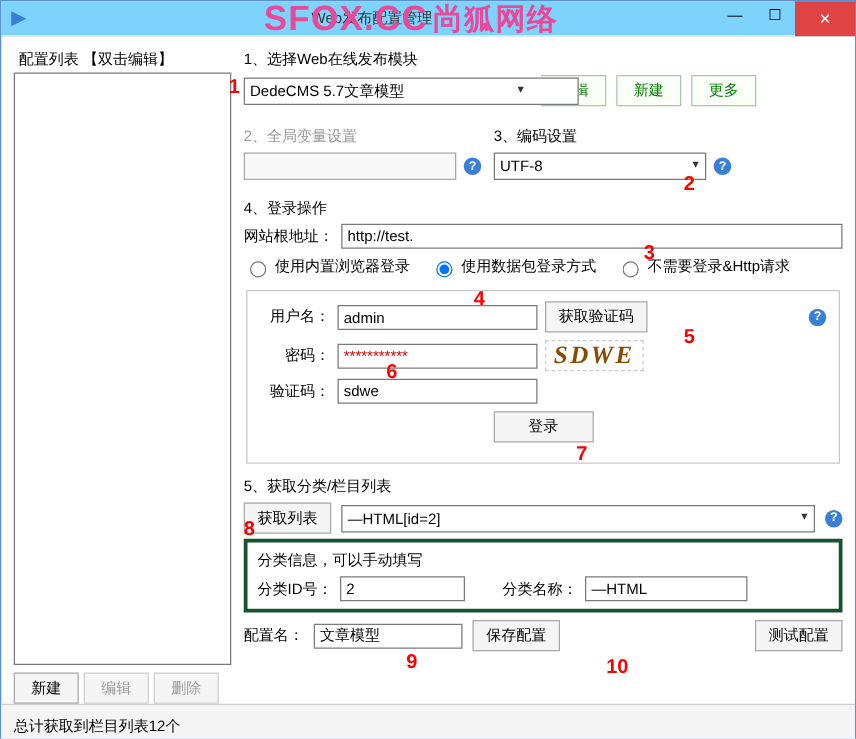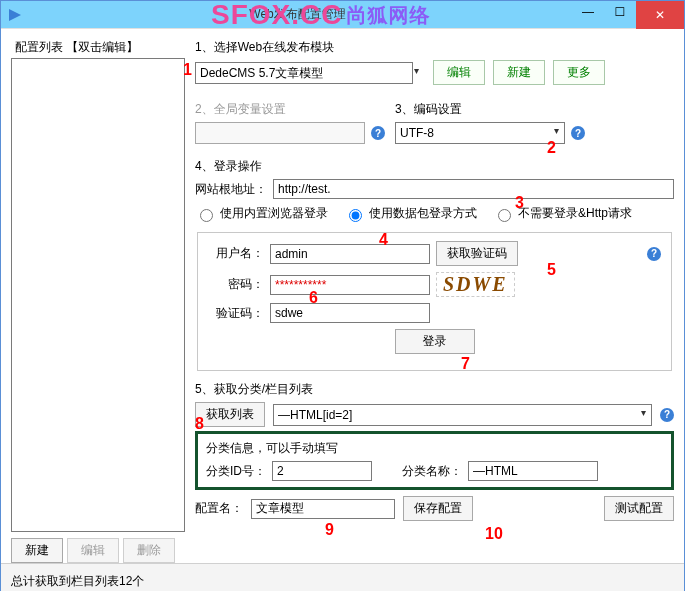--- a/index.html
+++ b/index.html
@@ -46,22 +46,22 @@
     font-size: 28px;
     font-weight: 900;
     letter-spacing: 1px;
     pointer-events: none;
     z-index: 5;
     display:flex;
     align-items:center;
   }
   .watermark .blue { color:#ec4899; }
   .watermark .ornate {
-    color:#8b5cf6;
-    font-size:20px;
+    color:#ec4899;
+    font-size:24px;
     font-weight:700;
     margin-left:4px;
     font-family:"KaiTi","STKaiti",serif;
   }
   .win-controls {
     display: flex;
     height: 100%;
   }
   .win-btn {
     width: 32px; height: 22px;
@@ -259,21 +259,21 @@
       <span class="annot" style="left:114px; top:250px;">6</span>
       <span class="annot" style="left:266px; top:316px;">7</span>
       <span class="annot" style="left:0px;   top:376px;">8</span>
       <span class="annot" style="left:130px; top:482px;">9</span>
       <span class="annot" style="left:290px; top:486px;">10</span>
 
       <div class="section-row">
         <div class="section-title">1、选择Web在线发布模块</div>
         <div class="row1" style="margin-top:4px;">
           <span class="select-wrap" style="width:230px;">
-            <select class="select" style="width:218px;">
+            <select class="select" style="width:268px;">
               <option>DedeCMS 5.7文章模型</option>
             </select>
           </span>
           <button class="btn green">编辑</button>
           <button class="btn green">新建</button>
           <button class="btn green">更多</button>
         </div>
       </div>
 
       <div style="display:flex; margin-top:16px;">
@@ -357,21 +357,21 @@
             <span>分类ID号：</span>
             <input class="input" style="width: 100px;" value="2">
             <span style="margin-left:24px;">分类名称：</span>
             <input class="input" style="width: 130px;" value="—HTML">
           </div>
         </div>
       </div>
 
       <div class="bottom-row">
         <span>配置名：</span>
-        <input class="input" style="width: 144px;" value="文章模型">
+        <input class="input" style="width: 119px;" value="文章模型">
         <button class="btn">保存配置</button>
         <span style="flex:1"></span>
         <button class="btn">测试配置</button>
       </div>
 
     </div>
   </div>
 
   <div class="footer">
     <span>总计获取到栏目列表12个</span>

